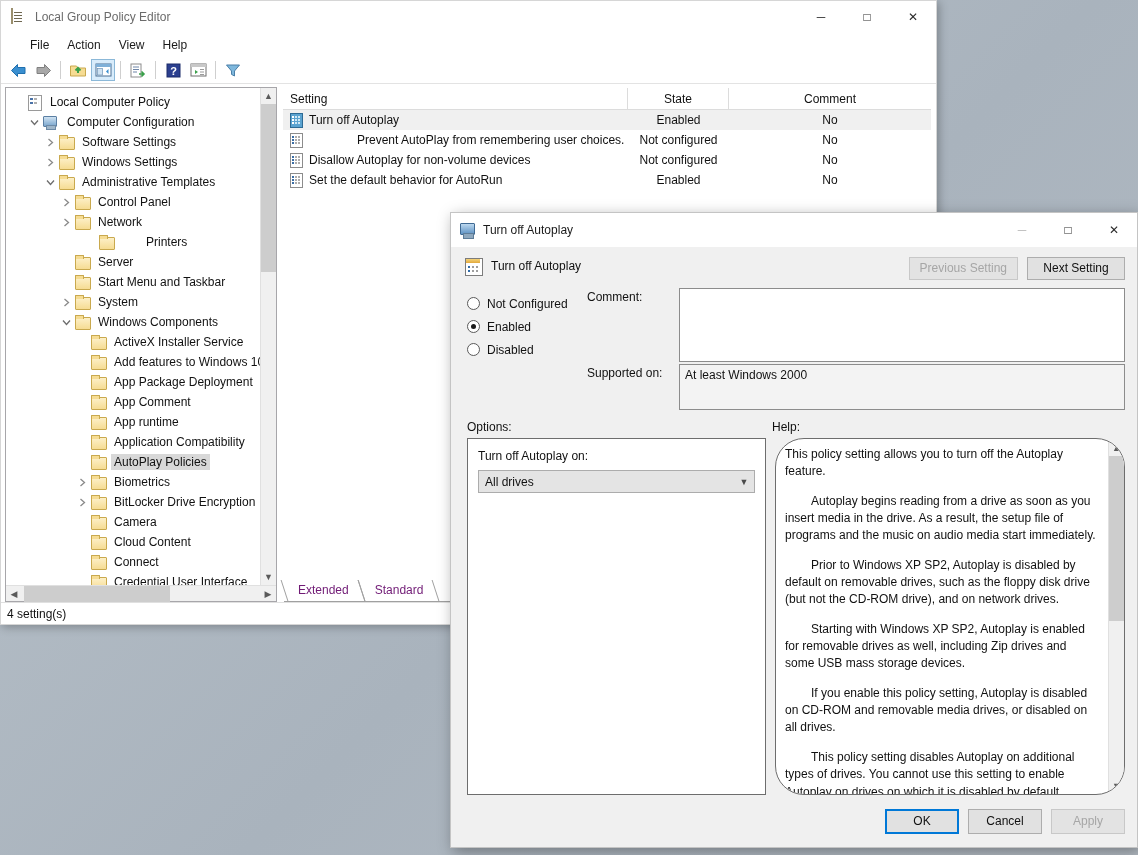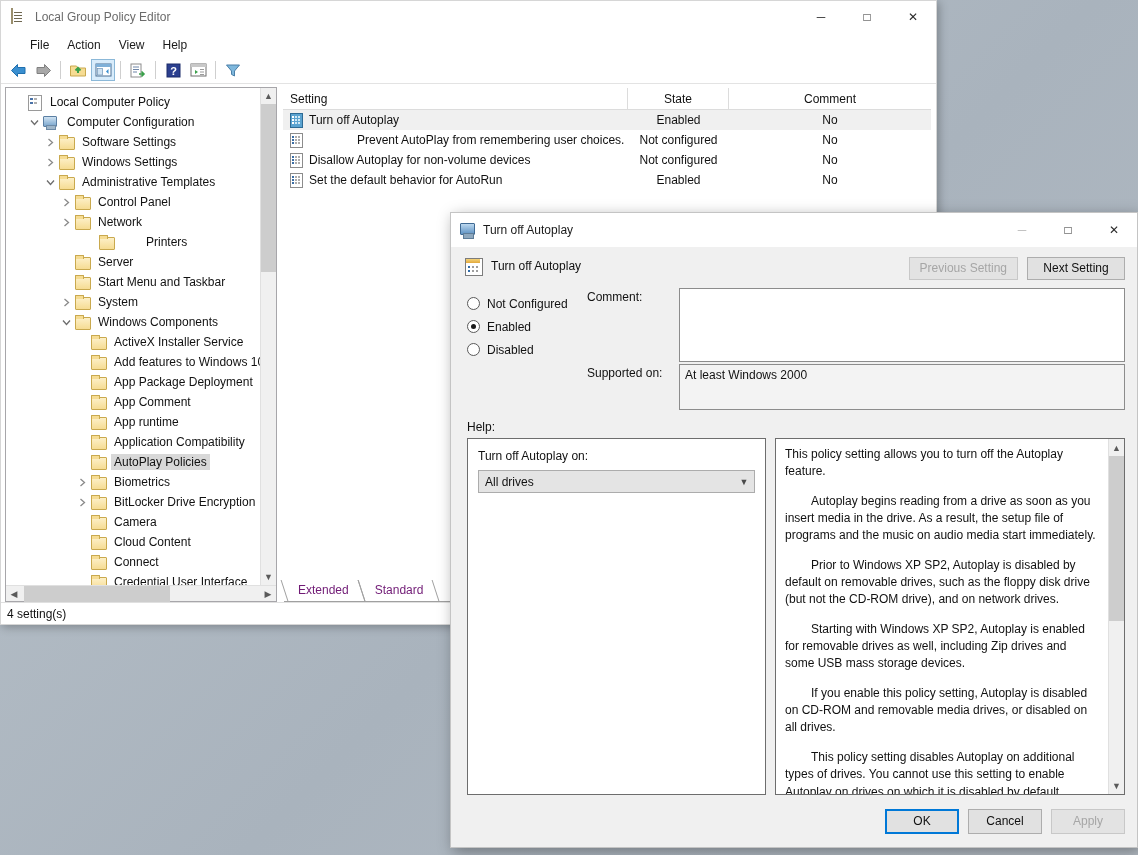--- a/index.html
+++ b/index.html
@@ -257,21 +257,21 @@
   }
 
   .panels-label {
     flex: none; display: flex; padding: 10px 12px 4px 16px; font-size: 12px; color: #111;
   }
   .panels {
     flex: 1; display: flex; padding: 0 12px 0 16px; gap: 9px; min-height: 0;
   }
   .panel { background: #fff; border: 1px solid #6d6d6d; min-height: 0; overflow: hidden; }
   #optpanel { width: 299px; padding: 10px 10px 0 10px; flex: none; }
-  #helppanel { flex: 1; display: flex; }
+  #helppanel { flex: 1; display: flex; border-radius: 29px; }
   .help-text {
     flex: 1; padding: 7px 9px 0 9px; font-size: 12px; color: #111; line-height: 1.42;
     overflow: hidden;
   }
   .help-text p { margin: 0 0 13px 0; }
   .help-text p.ind { text-indent: 26px; }
   .help-sbar {
     width: 16px; background: #f0f0f0; border-left: 1px solid #e0e0e0;
     display: flex; flex-direction: column; flex: none;
   }
@@ -658,20 +658,21 @@
         <div class="txtbox" style="height:74px"></div>
       </div>
       <div class="field-row" style="margin-top:2px">
         <div class="field-label">Supported on:</div>
         <div class="txtbox" style="height:46px;background:#f3f3f3">At least Windows 2000</div>
       </div>
     </div>
   </div>
 
   <div class="panels-label">
+    <span style="width:305px">Options:</span>
     <span>Help:</span>
   </div>
 
   <div class="panels">
     <div class="panel" id="optpanel">
       <div class="opt-label">Turn off Autoplay on:</div>
       <div class="combo">
         <span class="cval">All drives</span>
         <span class="carr">▼</span>
       </div>

